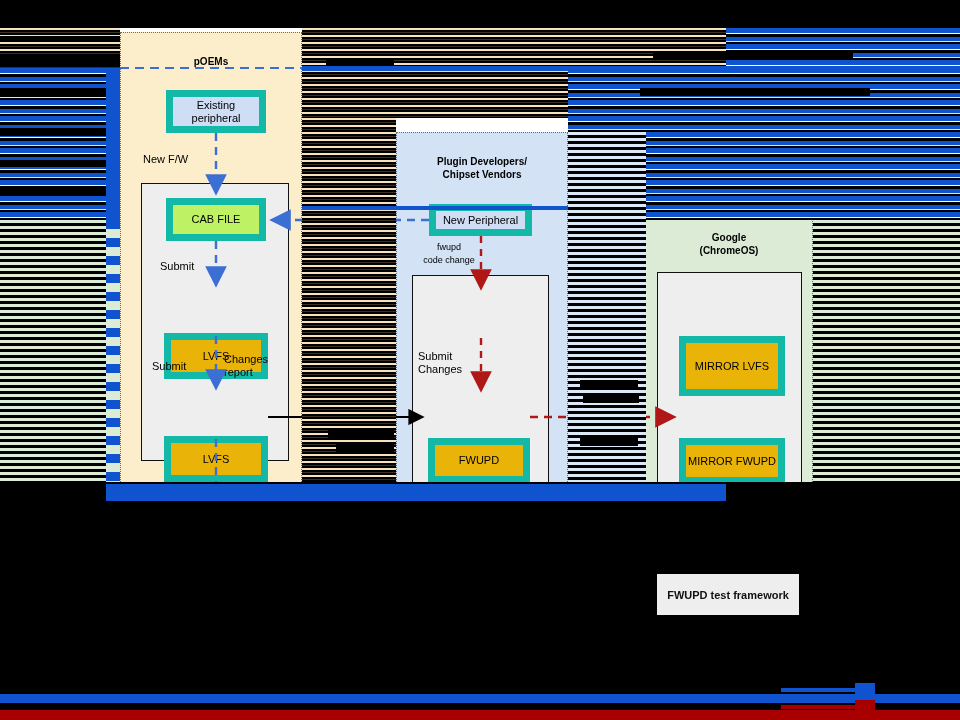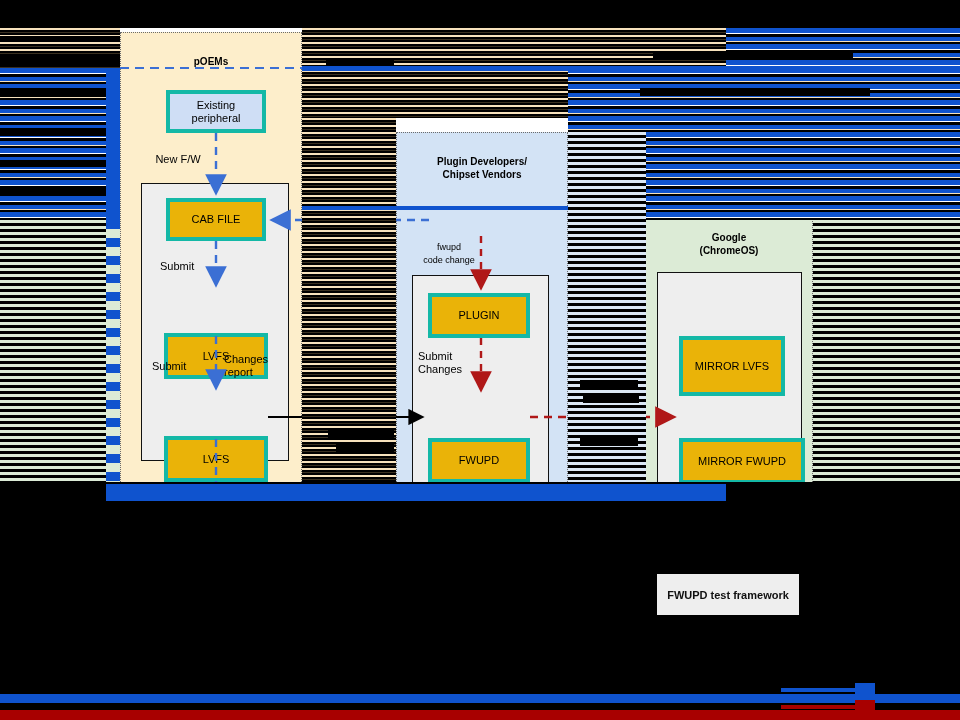--- a/index.html
+++ b/index.html
@@ -48,31 +48,31 @@
     position: absolute;
     background: #eeeeee;
     border: 1px solid #111;
     box-sizing: border-box;
   }
 
   
   .node {
     position: absolute;
     box-sizing: border-box;
-    border: 4px solid #14b8a6;
+    border: 7px solid #14b8a6;
     display: flex;
     align-items: center;
     justify-content: center;
     font-size: 11px;
     color: #000;
     text-align: center;
     line-height: 13px;
   }
   .n-blue  { background: #cfdef5; }
-  .n-pink  { background: #eab308; }
+  .n-pink  { background: #bef264; }
   .n-green { background: #eab308; margin-top: 43px; }
 
   
   .elabel {
     position: absolute;
     font-size: 11px;
     color: #000;
     line-height: 13px;
     white-space: pre-line;
     text-align: center;
@@ -152,38 +152,38 @@
     </div>
 
     <div class="node n-green" style="left:164px; top:262px; width:104px; height:46px;">
       <span>LVFS</span>
     </div>
 
     <div class="node n-green" style="left:164px; top:365px; width:104px; height:46px;">
       <span>LVFS</span>
     </div>
 
-
-    <div class="node n-pink" style="left:428px; top:265px; width:102px; height:45px;">
-      <span>PLUGIN</span>
-    </div>
+    <div class="node n-blue" style="left:429px; top:176px; width:103px; height:32px;">
+      <span>New Peripheral</span>
+    </div>
+
 
     <div class="node n-green" style="left:428px; top:367px; width:102px; height:45px;">
       <span>FWUPD</span>
     </div>
 
     <div class="node n-green" style="left:679px; top:265px; width:106px; height:60px;">
       <span>MIRROR LVFS</span>
     </div>
 
-    <div class="node n-green" style="left:679px; top:367px; width:126px; height:46px;">
+    <div class="node n-green" style="left:679px; top:367px; width:106px; height:46px;">
       <span>MIRROR FWUPD</span>
     </div>
 
-    <div class="elabel" style="left:143px; top:125px; width:70px; text-align:center;">New F/W</div>
+    <div class="elabel" style="left:143px; top:125px; width:70px; text-align:left;">New F/W</div>
 
     <div class="elabel" style="left:160px; top:232px; width:60px; text-align:left;">Submit</div>
 
     <div class="elabel" style="left:152px; top:332px; width:58px; text-align:left;">Submit</div>
 
     <div class="elabel" style="left:224px; top:325px; width:60px; text-align:left;">Changes
 report</div>
 
     <div class="elabel small" style="left:415px; top:213px; width:68px; text-align:center;">fwupd
 code change</div>

